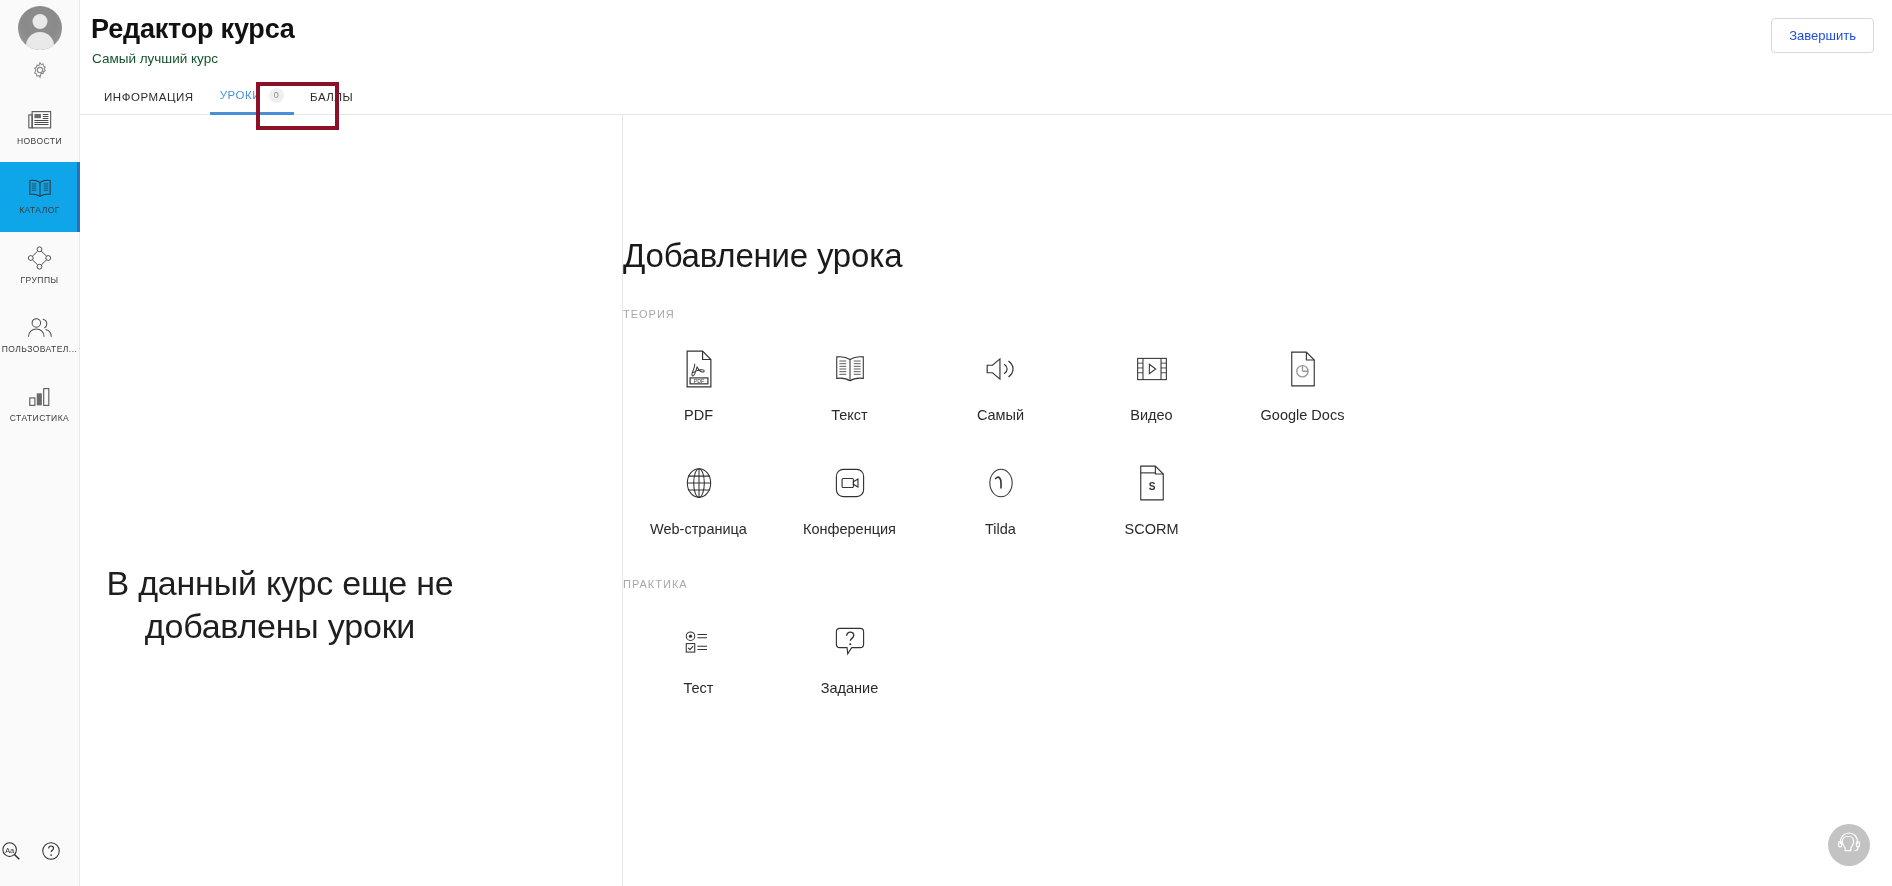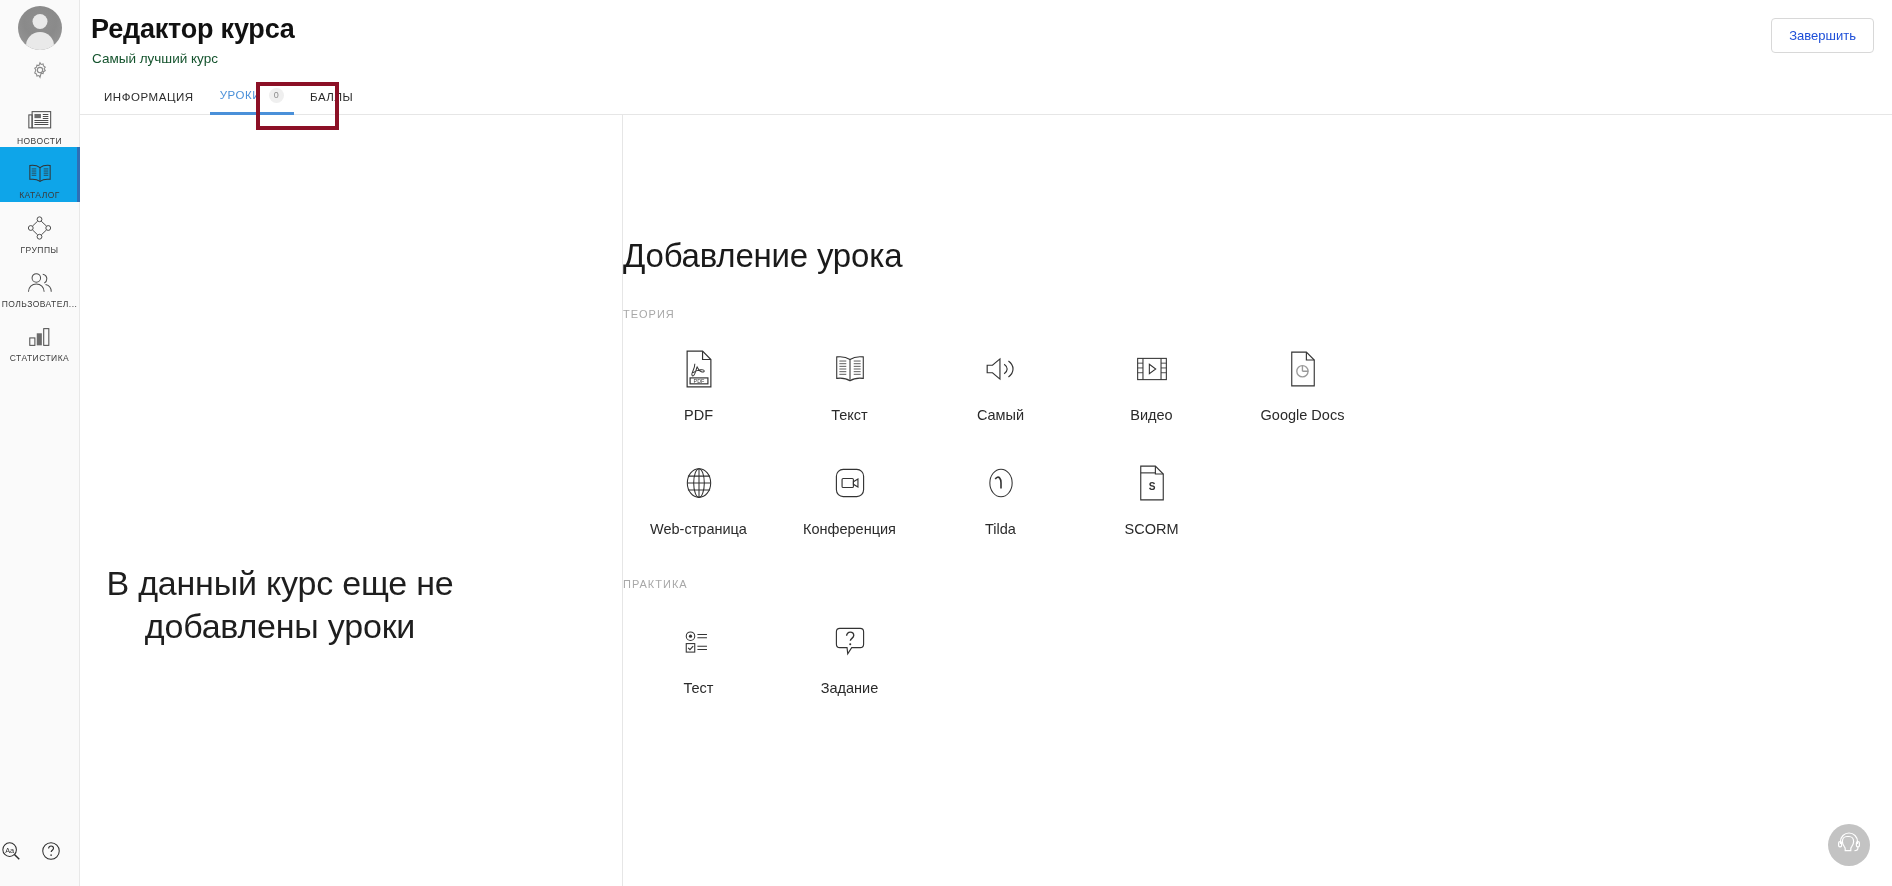--- a/index.html
+++ b/index.html
@@ -35,21 +35,21 @@
   .avatar::after {
     content: ""; position: absolute; left: 50%; top: 26px;
     width: 28px; height: 22px; border-radius: 14px 14px 0 0;
     background: #e9e9e9; transform: translateX(-50%);
   }
   .gear-wrap {
     margin-top: 9px; height: 26px; display: flex; align-items: center; justify-content: center;
     cursor: pointer;
   }
   .rail-item {
-    width: 80px; padding: 9px 2px 1px;
+    width: 80px; padding: 9px 2px 16px;
     display: flex; flex-direction: column; align-items: center; gap: 5px;
     cursor: pointer; position: relative;
   }
   .rail-item.first { margin-top: 8px; }
   .rail-item .r-ico { height: 30px; display: flex; align-items: flex-end; justify-content: center; }
   .rail-item .r-lbl {
     font-size: 8.5px; letter-spacing: .45px; color: #3b3b3b;
     text-transform: uppercase; text-align: center; line-height: 1.1;
     max-width: 76px; overflow: hidden; white-space: nowrap; text-overflow: ellipsis;
   }

